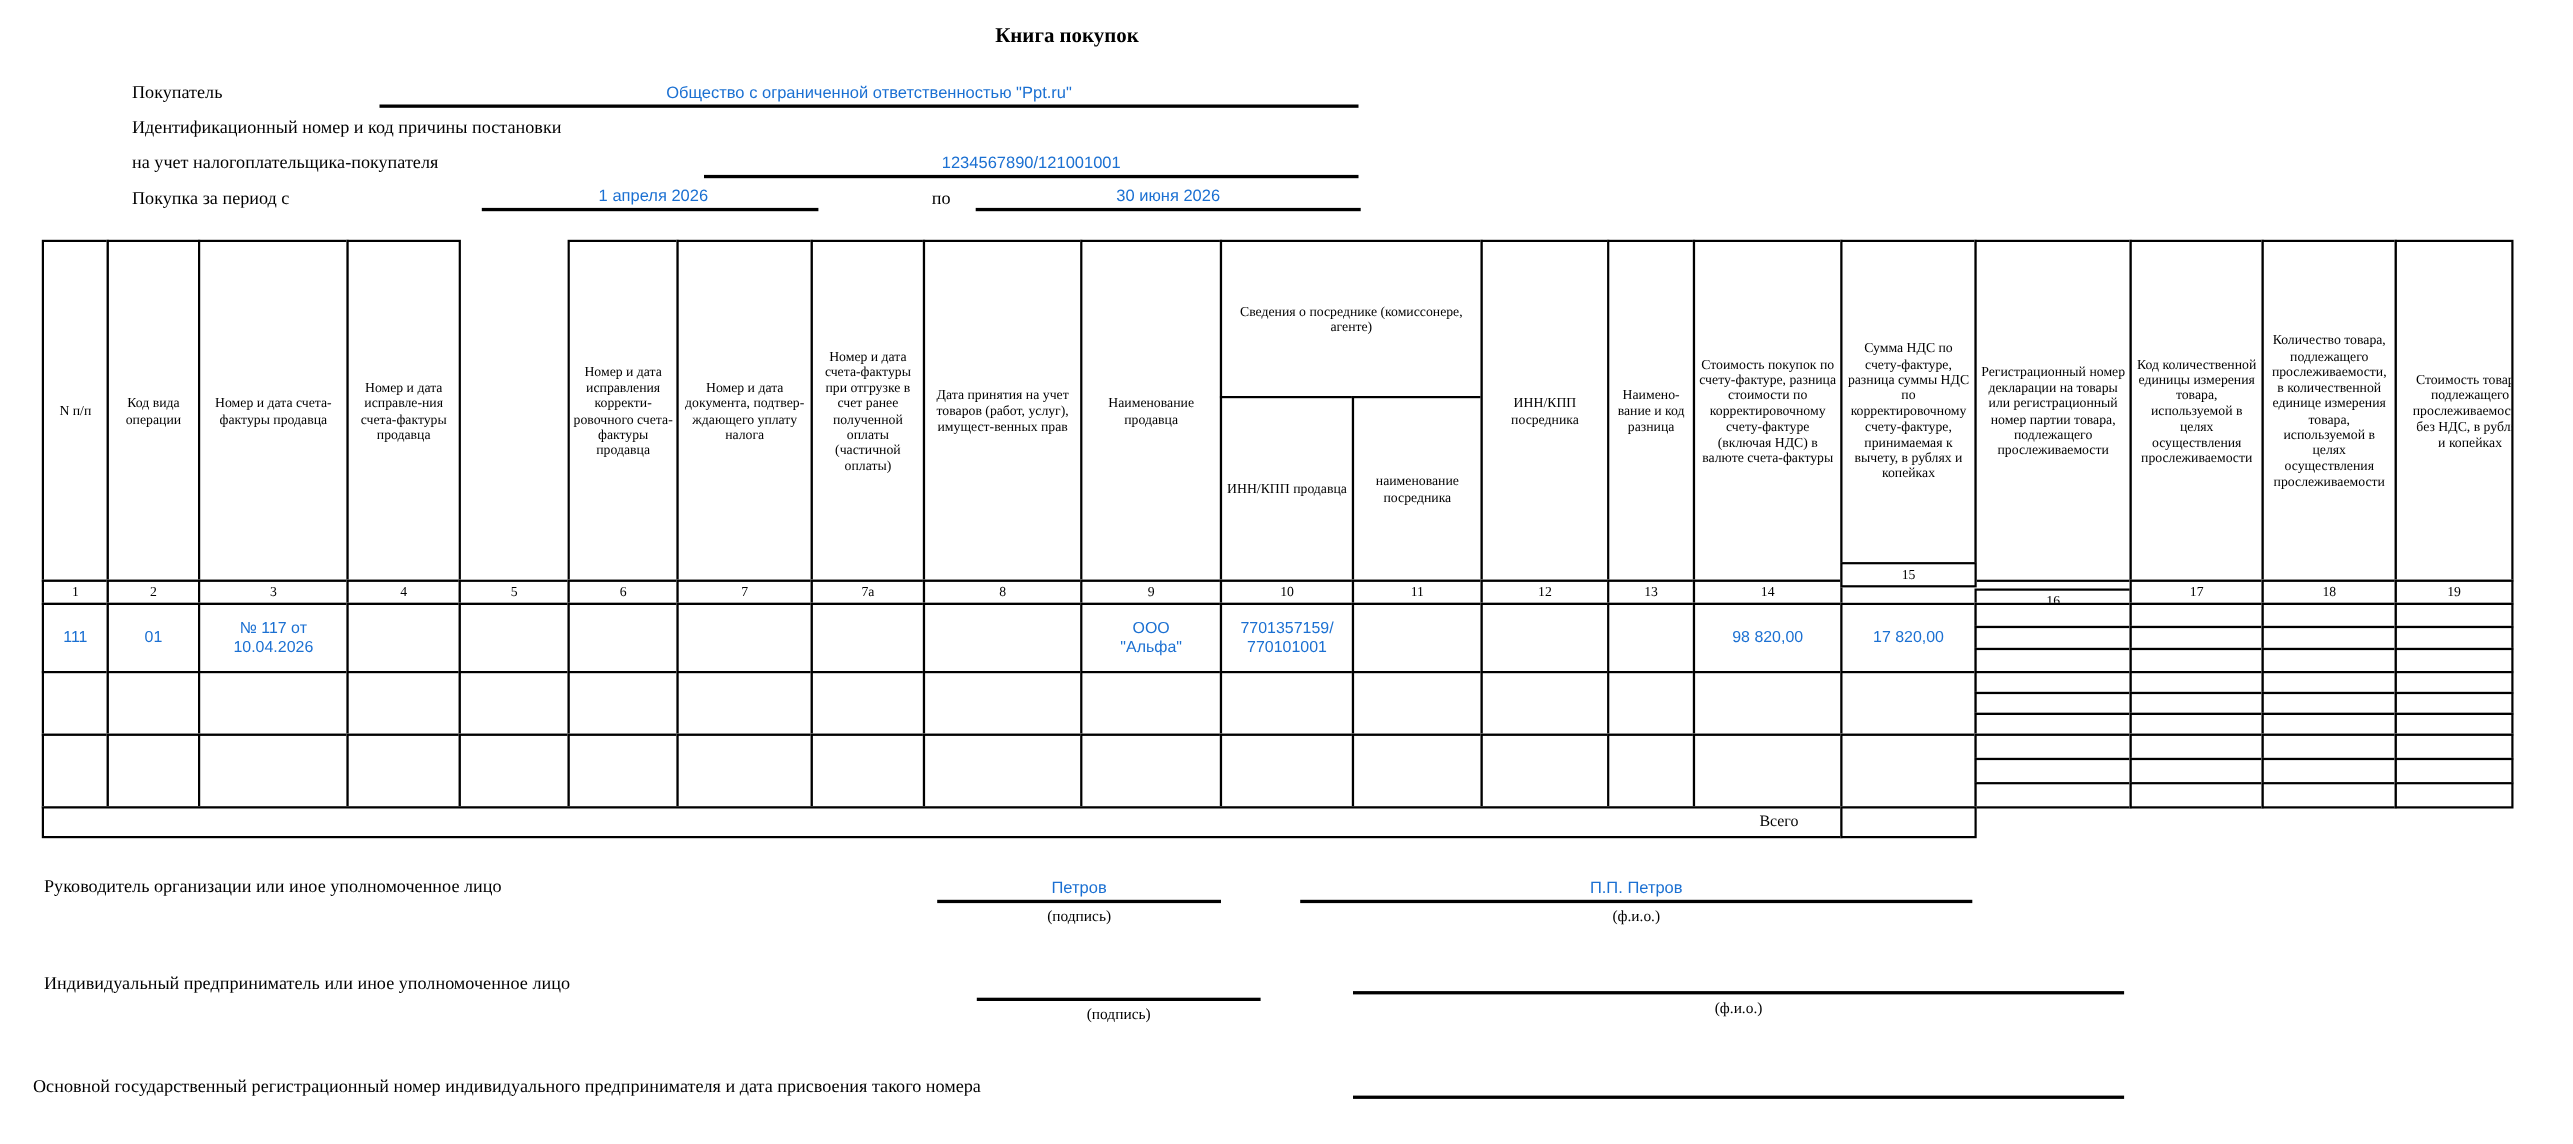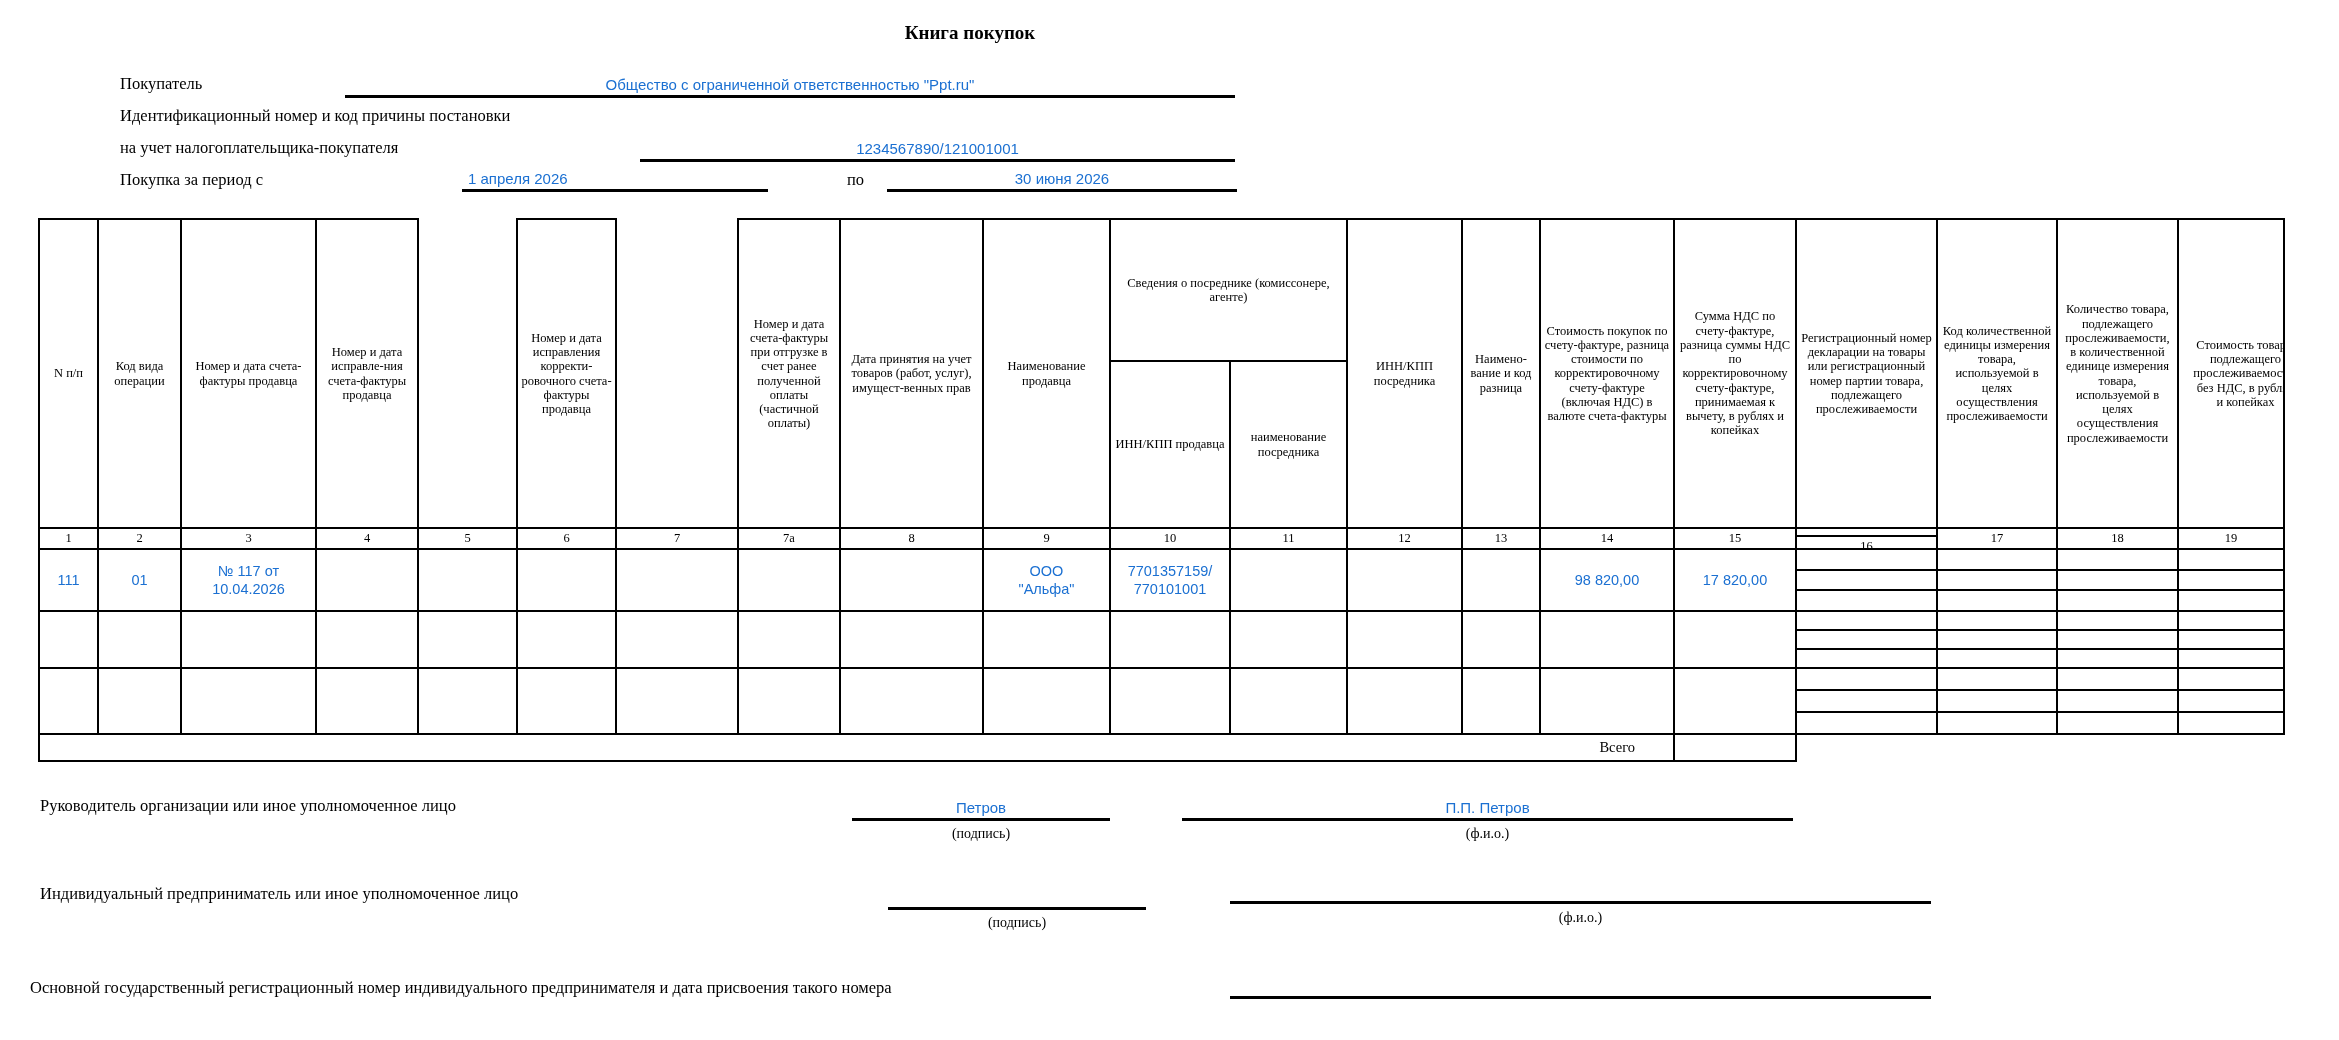--- a/index.html
+++ b/index.html
@@ -4,21 +4,21 @@
 <style>
   html,body{margin:0;padding:0;background:#fff;}
   .page{position:relative;width:2339px;height:1040px;background:#ffffff;overflow:hidden;
         font-family:"Liberation Serif",serif;color:#000;}
   .title{position:absolute;left:270px;top:22px;width:1400px;text-align:center;
          font-weight:bold;font-size:19px;}
   .lbl{position:absolute;font-size:16.5px;white-space:nowrap;}
   .cap{position:absolute;font-size:14px;text-align:center;}
   .u-line{position:absolute;border-bottom:3px solid #000;box-sizing:border-box;
           display:flex;align-items:flex-end;justify-content:center;}
-  .u-line.left{justify-content:flex-start;padding-left:6px;margin-left:24px;}
+  .u-line.left{justify-content:center;padding-left:6px;}
   .u-line > span{font-family:"Liberation Sans",sans-serif;font-size:15px;color:#1b70d2;
                  padding-bottom:2px;white-space:nowrap;}
   #tbl{position:absolute;left:38px;top:218px;width:2249px;height:546px;}
   .cell{position:absolute;box-sizing:border-box;border:2px solid #000;background:#fff;
         overflow:hidden;display:flex;align-items:center;justify-content:center;}
   .hc{font-family:"Liberation Serif",serif;font-size:12.5px;line-height:1.14;
       text-align:center;padding:2px 3px;}
   .nc{font-family:"Liberation Serif",serif;font-size:12.5px;text-align:center;}
   .dc{font-family:"Liberation Sans",sans-serif;font-size:14.5px;line-height:1.25;
       color:#1b70d2;text-align:center;white-space:pre-line;}
@@ -51,20 +51,21 @@
   <div class="u-line" style="left:887px;top:168px;width:350px;height:24px;">
     <span>30 июня 2026</span>
   </div>
 
   <div id="tbl">
       <div class="cell hc" style="left: 0px; top: 0px; width: 61px; height: 311px;">N п/п</div>
       <div class="cell hc" style="left: 59px; top: 0px; width: 85px; height: 311px;">Код вида операции</div>
       <div class="cell hc" style="left: 142px; top: 0px; width: 137px; height: 311px;">Номер и дата счета-фактуры продавца</div>
       <div class="cell hc" style="left: 277px; top: 0px; width: 104px; height: 311px;">Номер и дата исправле-ния счета-фактуры продавца</div>
       <div class="cell hc" style="left: 478px; top: 0px; width: 101px; height: 311px;">Номер и дата исправления корректи-ровочного счета-фактуры продавца</div>
+      <div class="cell hc" style="left: 577px; top: 0px; width: 124px; height: 311px;">Номер и дата документа, подтвер-ждающего уплату налога</div>
       <div class="cell hc" style="left: 699px; top: 0px; width: 104px; height: 311px;">Номер и дата счета-фактуры при отгрузке в счет ранее полученной оплаты (частичной оплаты)</div>
       <div class="cell hc" style="left: 801px; top: 0px; width: 145px; height: 311px;">Дата принятия на учет товаров (работ, услуг), имущест-венных прав</div>
       <div class="cell hc" style="left: 944px; top: 0px; width: 129px; height: 311px;">Наименование продавца</div>
       <div class="cell hc" style="left: 1071px; top: 0px; width: 239px; height: 144px;">Сведения о посреднике (комиссонере, агенте)</div>
       <div class="cell hc" style="left: 1071px; top: 142px; width: 122px; height: 169px;">ИНН/КПП продавца</div>
       <div class="cell hc" style="left: 1191px; top: 142px; width: 119px; height: 169px;">наименование посредника</div>
       <div class="cell hc" style="left: 1308px; top: 0px; width: 117px; height: 311px;">ИНН/КПП посредника</div>
       <div class="cell hc" style="left: 1423px; top: 0px; width: 80px; height: 311px;">Наимено-вание и код разница</div>
       <div class="cell hc" style="left: 1501px; top: 0px; width: 136px; height: 311px;">Стоимость покупок по счету-фактуре, разница стоимости по корректировочному счету-фактуре (включая НДС) в валюте счета-фактуры</div>
       <div class="cell hc" style="left: 1635px; top: 0px; width: 124px; height: 311px;">Сумма НДС по счету-фактуре, разница суммы НДС по корректировочному счету-фактуре, принимаемая к вычету, в рублях и копейках</div>
@@ -80,21 +81,21 @@
       <div class="cell nc" style="left: 478px; top: 309px; width: 101px; height: 23px;">6</div>
       <div class="cell nc" style="left: 577px; top: 309px; width: 124px; height: 23px;">7</div>
       <div class="cell nc" style="left: 699px; top: 309px; width: 104px; height: 23px;">7а</div>
       <div class="cell nc" style="left: 801px; top: 309px; width: 145px; height: 23px;">8</div>
       <div class="cell nc" style="left: 944px; top: 309px; width: 129px; height: 23px;">9</div>
       <div class="cell nc" style="left: 1071px; top: 309px; width: 122px; height: 23px;">10</div>
       <div class="cell nc" style="left: 1191px; top: 309px; width: 119px; height: 23px;">11</div>
       <div class="cell nc" style="left: 1308px; top: 309px; width: 117px; height: 23px;">12</div>
       <div class="cell nc" style="left: 1423px; top: 309px; width: 80px; height: 23px;">13</div>
       <div class="cell nc" style="left: 1501px; top: 309px; width: 136px; height: 23px;">14</div>
-      <div class="cell nc" style="left: 1635px; top: 309px; width: 124px; height: 23px;">15</div>
+      <div class="cell nc" style="left: 1635px; top: 293px; width: 124px; height: 23px;">15</div>
       <div class="cell nc" style="left: 1757px; top: 317px; width: 143px; height: 23px;">16</div>
       <div class="cell nc" style="left: 1898px; top: 309px; width: 122px; height: 23px;">17</div>
       <div class="cell nc" style="left: 2018px; top: 309px; width: 123px; height: 23px;">18</div>
       <div class="cell nc" style="left: 2139px; top: 309px; width: 108px; height: 23px;">19</div>
       <div class="cell dc" style="left: 0px; top: 330px; width: 61px; height: 64px;">111</div>
       <div class="cell dc" style="left: 59px; top: 330px; width: 85px; height: 64px;">01</div>
       <div class="cell dc" style="left: 142px; top: 330px; width: 137px; height: 64px;">№ 117 от
 10.04.2026</div>
       <div class="cell dc" style="left: 277px; top: 330px; width: 104px; height: 64px;"></div>
       <div class="cell dc" style="left: 379px; top: 330px; width: 101px; height: 64px;"></div>

